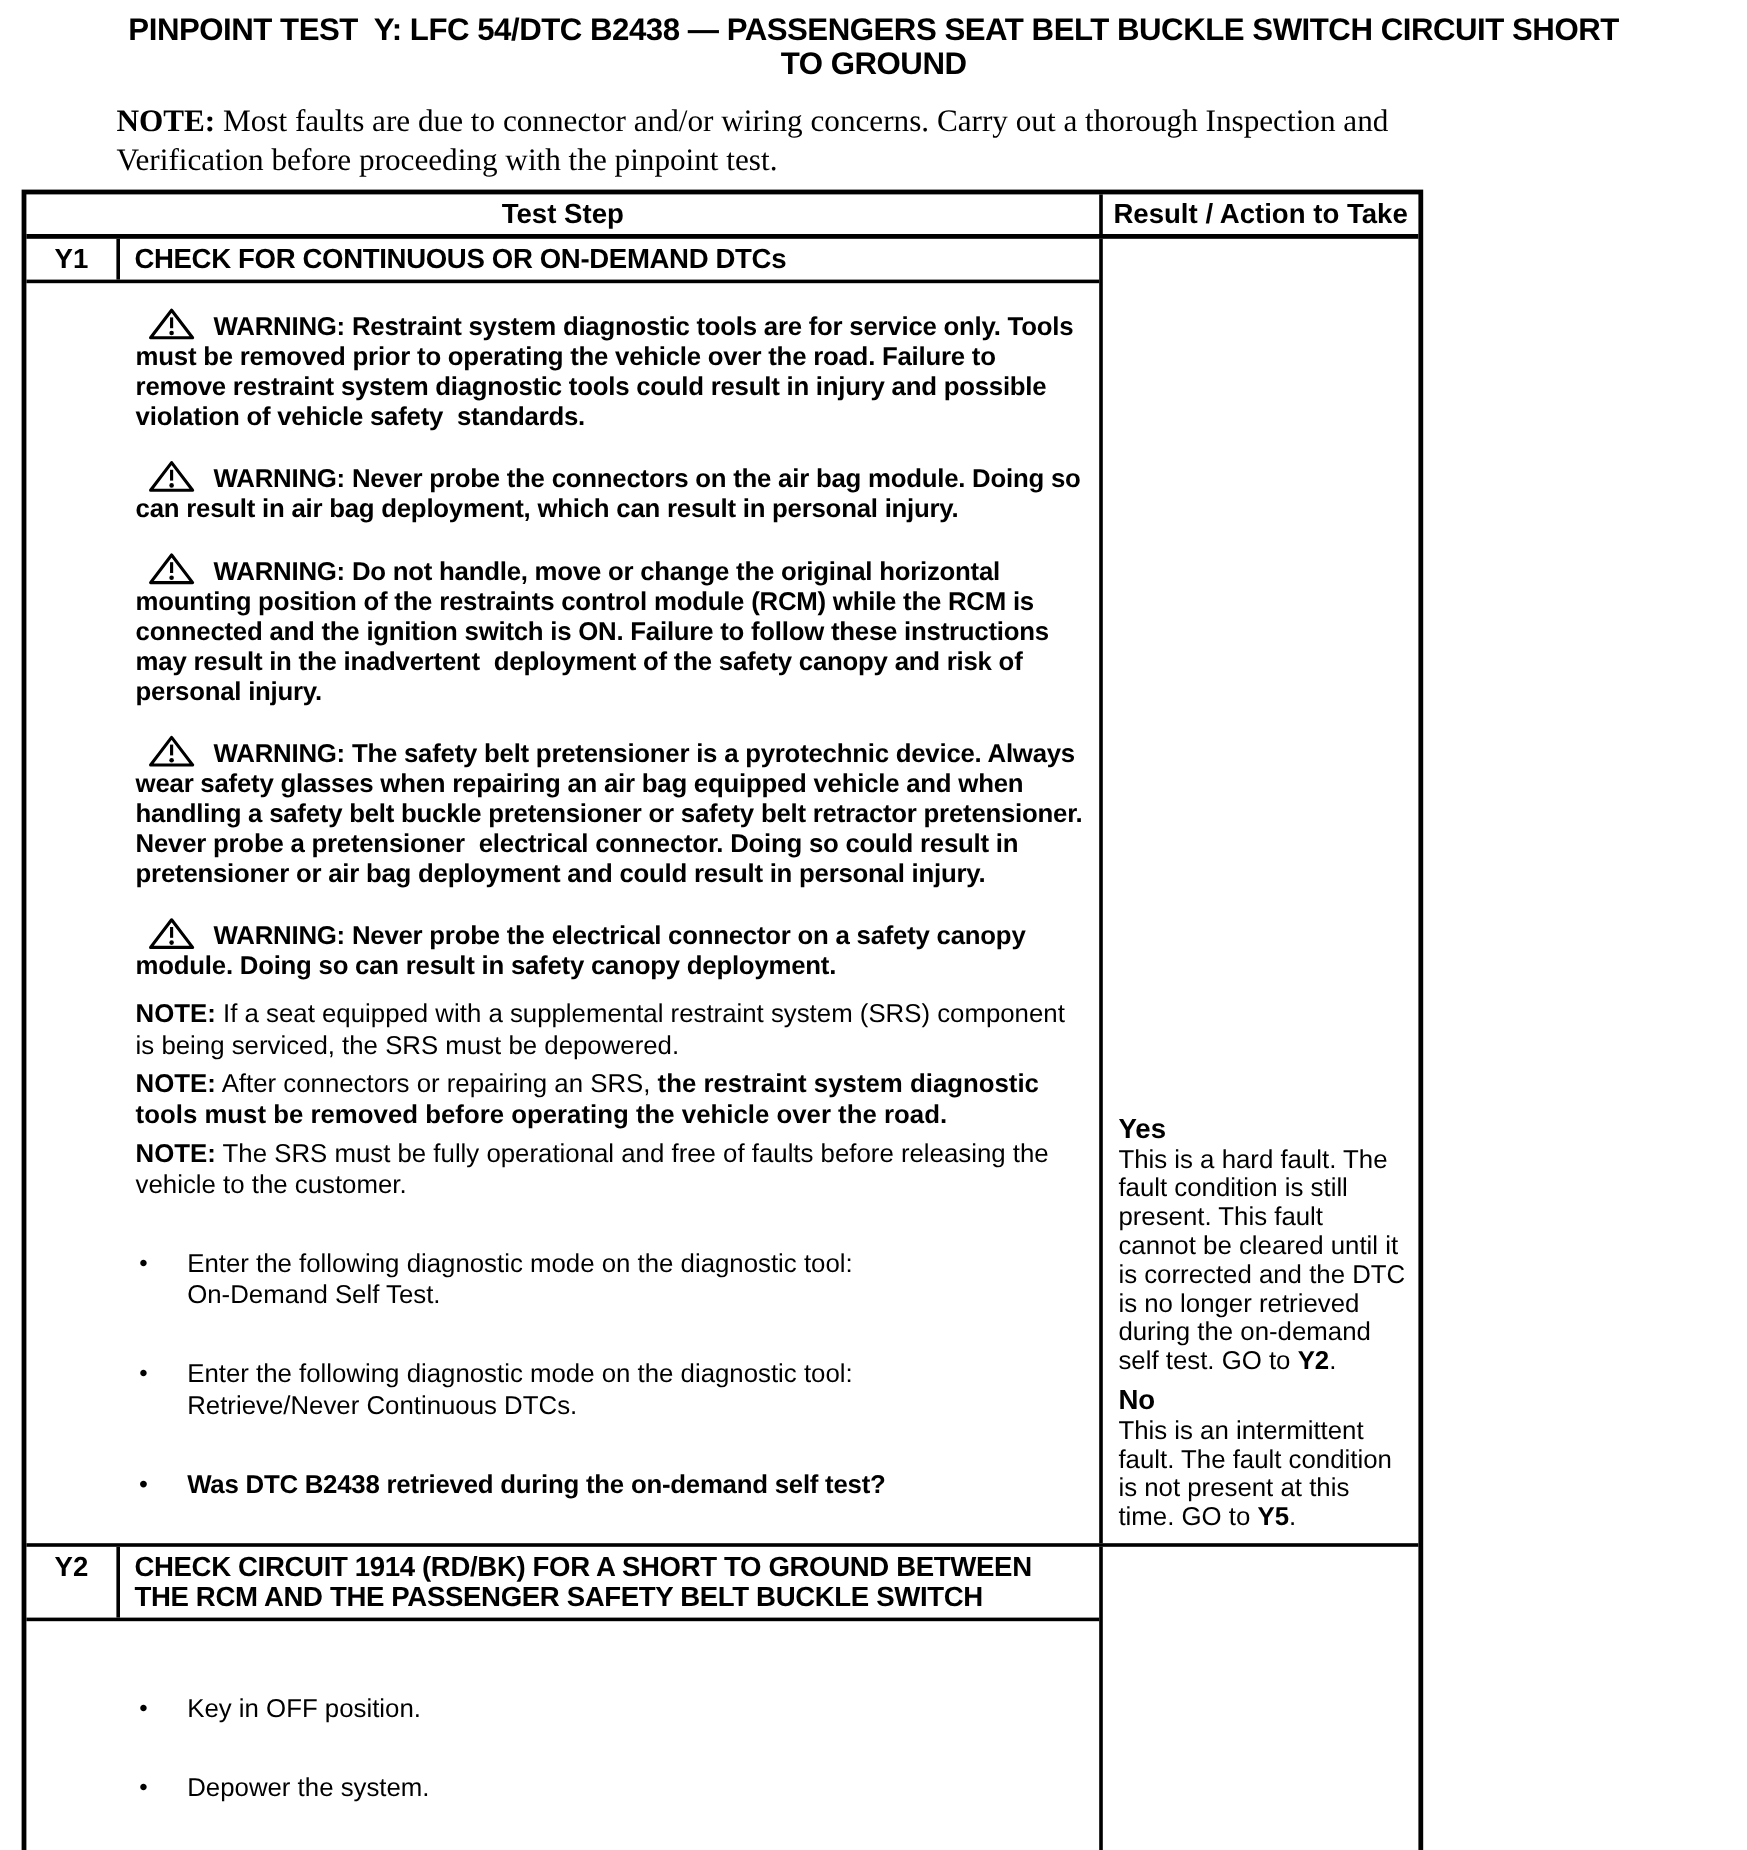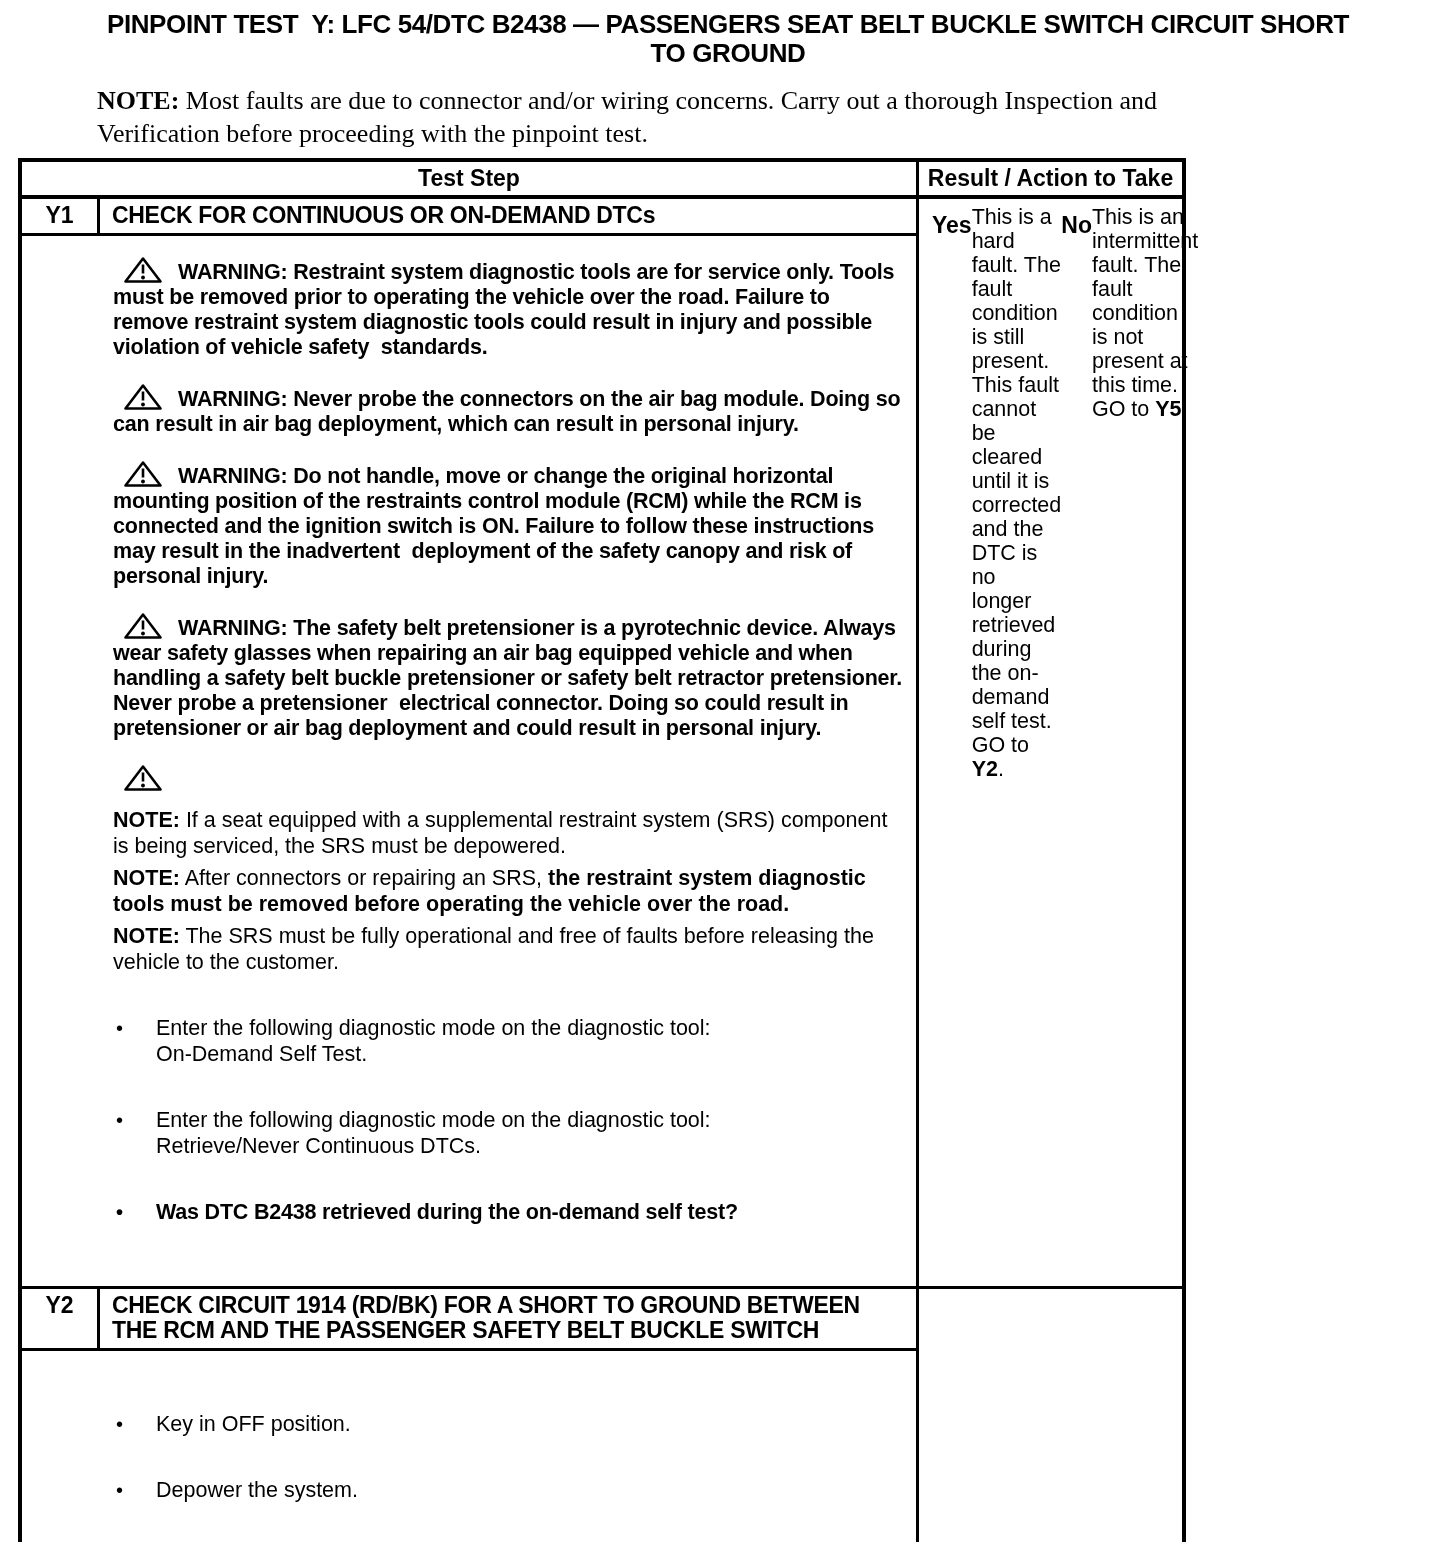--- a/index.html
+++ b/index.html
@@ -65,21 +65,21 @@
   .note b { font-weight:bold; }
 
   .bullets { margin-top:5px; }
   .bullet { display:flex; font-size:21.5px; line-height:26px;margin-top:40px; }
   .bullet::before { content:"\2022"; flex:0 0 40px; padding-left:3px; font-size:20px; }
   .bullet.bold { font-weight:bold; letter-spacing:-0.2px; }
   .btext { flex:1 1 auto; }
   .group2 { margin-top:26px; }
 
   .result-cell {
-    display:flex; flex-direction:row; justify-content:flex-end;
+    display:flex; flex-direction:column; justify-content:flex-end;
     padding:6px 10px 10px 13px;
     font-size:21.5px; line-height:24px;
   }
   .result-label { font-weight:bold; font-size:23px; line-height:26px; margin:7px 0 1px; }
   .result-text { margin:0; }
   .result-text b { font-weight:bold; }
 
   .continued { text-align:right; margin:4px 20px 0 0; font-size:24px; }
 </style>
 </head>
@@ -127,21 +127,21 @@
           <p class="warning"><svg class="warn-icon" width="40" height="28" viewBox="0 0 40 28">
                 <path d="M20 2.5 L37.5 25.5 L2.5 25.5 Z" fill="none" stroke="#000" stroke-width="2.6" stroke-linejoin="round"></path>
                 <rect x="18.7" y="8.5" width="2.6" height="9" fill="#000"></rect>
                 <circle cx="20" cy="21.5" r="1.9" fill="#000"></circle>
               </svg><span>WARNING: The safety belt pretensioner is a pyrotechnic device. Always wear safety glasses when repairing an air bag equipped vehicle and when handling a safety belt buckle pretensioner or safety belt retractor pretensioner. Never probe a pretensioner  electrical connector. Doing so could result in pretensioner or air bag deployment and could result in personal injury.</span></p>
 
           <p class="warning" style="margin-bottom:14px"><svg class="warn-icon" width="40" height="28" viewBox="0 0 40 28">
                 <path d="M20 2.5 L37.5 25.5 L2.5 25.5 Z" fill="none" stroke="#000" stroke-width="2.6" stroke-linejoin="round"></path>
                 <rect x="18.7" y="8.5" width="2.6" height="9" fill="#000"></rect>
                 <circle cx="20" cy="21.5" r="1.9" fill="#000"></circle>
-              </svg></p>
+              </svg><span>WARNING: Never probe the electrical connector on a safety canopy module. Doing so can result in safety canopy deployment.</span></p>
 
           <p class="note"><b>NOTE:</b> <span>If a seat equipped with a supplemental restraint system (SRS) component is being serviced, the SRS must be depowered.</span><b></b></p>
 
           <p class="note"><b>NOTE:</b> <span>After connectors or repairing an SRS, </span><b>the restraint system diagnostic tools must be removed before operating the vehicle over the road.</b></p>
 
           <p class="note"><b>NOTE:</b> <span>The SRS must be fully operational and free of faults before releasing the vehicle to the customer.</span><b></b></p>
 
           <div class="bullets">
             <div class="bullet">
                 <span class="btext"><span>Enter the following diagnostic mode on the diagnostic tool:</span><br><span>On-Demand Self Test.</span></span>

